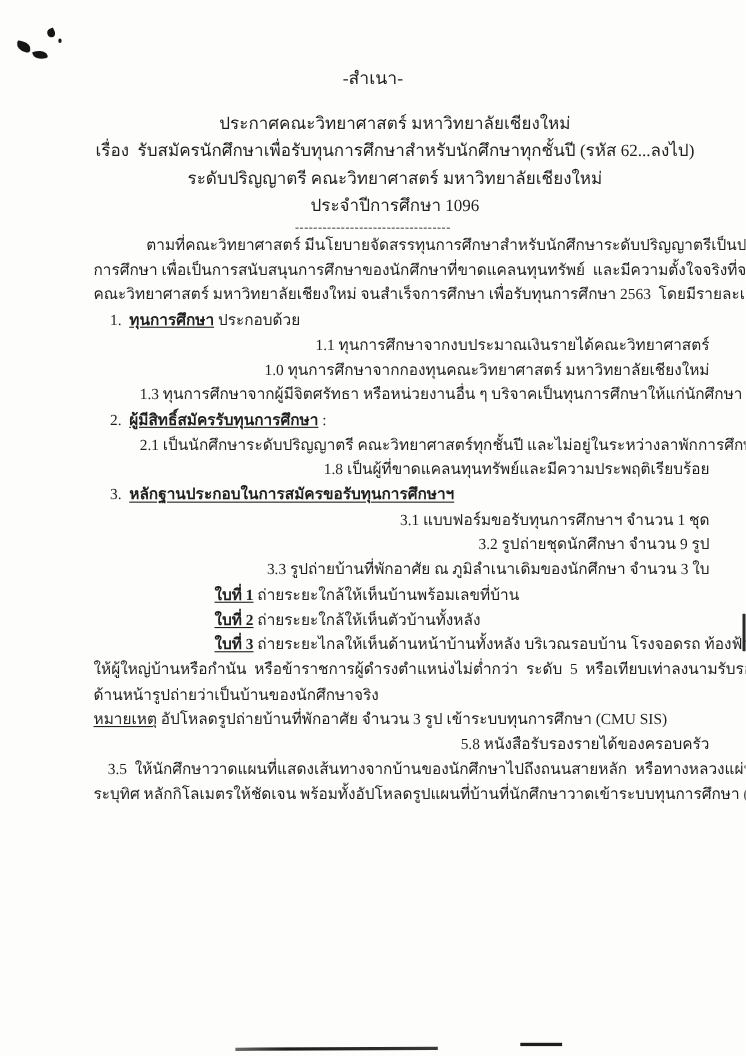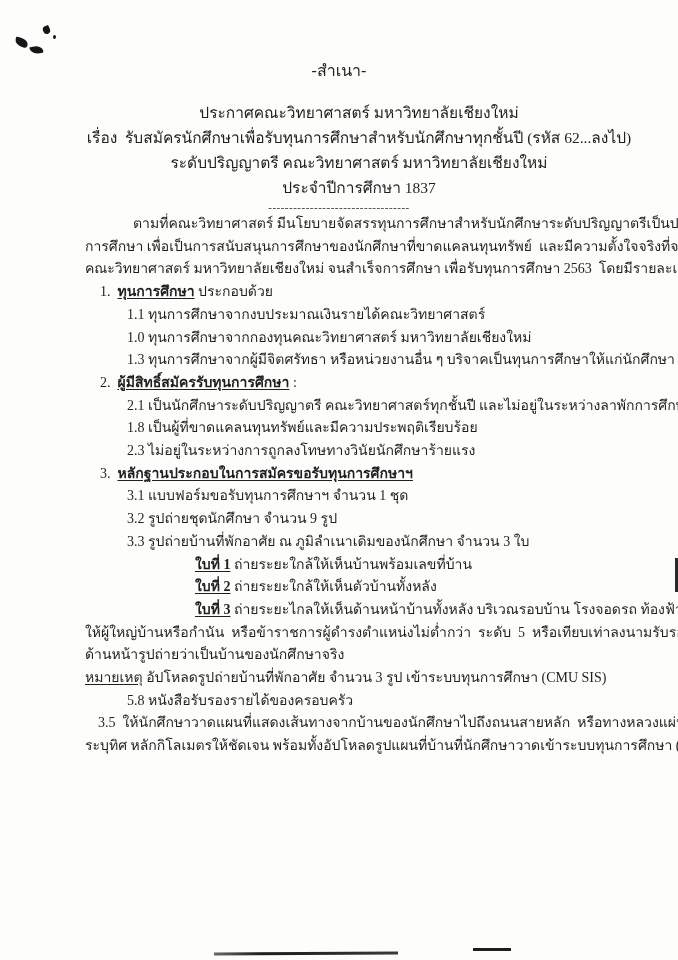--- a/index.html
+++ b/index.html
@@ -56,21 +56,21 @@
     left: 85px;
     width: 560px;
   }
   .line {
     line-height: 22.7px;
     font-size: 14px;
     white-space: pre;
   }
   .ti      { text-indent: 48px; }
   .ind-num { padding-left: 15px; }
-  .ind-sub { padding-left: 42px; }
+  .ind-sub { padding-left: 42px; text-align: right; }
   .ind-ph  { padding-left: 110px; }
   .ind-35  { padding-left: 13px; }
   .b { font-weight: bold; }
   .u { text-decoration: underline; text-underline-offset: 2px; }
   .num { margin-right: 7px; }
   
   .ink { position: absolute; background: #161616; }
   .m1 { left: 43px; top: 26px; width: 7px; height: 8px;
         border-radius: 60% 10% 60% 60%; transform: rotate(-25deg); }
   .m2 { left: 53px; top: 35px; width: 3px; height: 4px; border-radius: 50%; }
@@ -93,39 +93,38 @@
   <span class="ink m2"></span>
   <span class="ink m3"></span>
   <span class="ink m4"></span>
 
   <div class="copy-label">-สำเนา-</div>
 
   <div class="doc-header">
     <div class="h-line">ประกาศคณะวิทยาศาสตร์ มหาวิทยาลัยเชียงใหม่</div>
     <div class="h-line">เรื่อง  รับสมัครนักศึกษาเพื่อรับทุนการศึกษาสำหรับนักศึกษาทุกชั้นปี (รหัส 62...ลงไป)</div>
     <div class="h-line">ระดับปริญญาตรี คณะวิทยาศาสตร์ มหาวิทยาลัยเชียงใหม่</div>
-    <div class="h-line">ประจำปีการศึกษา 1837</div>
+    <div class="h-line">ประจำปีการศึกษา 1096</div>
     <div class="separator">----------------------------------</div>
   </div>
 
   <div class="doc-body">
 
     <div class="line ti">ตามที่คณะวิทยาศาสตร์ มีนโยบายจัดสรรทุนการศึกษาสำหรับนักศึกษาระดับปริญญาตรีเป็นประจำทุกปี</div>
     <div class="line">การศึกษา เพื่อเป็นการสนับสนุนการศึกษาของนักศึกษาที่ขาดแคลนทุนทรัพย์  และมีความตั้งใจจริงที่จะศึกษาใน</div>
     <div class="line">คณะวิทยาศาสตร์ มหาวิทยาลัยเชียงใหม่ จนสำเร็จการศึกษา เพื่อรับทุนการศึกษา 2563  โดยมีรายละเอียดดังนี้.-</div>
 
     <div class="line ind-num"><span class="num">1.</span><span class="b u">ทุนการศึกษา</span><span> ประกอบด้วย</span></div>
     <div class="line ind-sub">1.1 ทุนการศึกษาจากงบประมาณเงินรายได้คณะวิทยาศาสตร์</div>
     <div class="line ind-sub">1.0 ทุนการศึกษาจากกองทุนคณะวิทยาศาสตร์ มหาวิทยาลัยเชียงใหม่</div>
     <div class="line ind-sub">1.3 ทุนการศึกษาจากผู้มีจิตศรัทธา หรือหน่วยงานอื่น ๆ บริจาคเป็นทุนการศึกษาให้แก่นักศึกษา</div>
 
     <div class="line ind-num"><span class="num">2.</span><span class="b u">ผู้มีสิทธิ์สมัครรับทุนการศึกษา</span><span> :</span></div>
     <div class="line ind-sub">2.1 เป็นนักศึกษาระดับปริญญาตรี คณะวิทยาศาสตร์ทุกชั้นปี และไม่อยู่ในระหว่างลาพักการศึกษา</div>
     <div class="line ind-sub">1.8 เป็นผู้ที่ขาดแคลนทุนทรัพย์และมีความประพฤติเรียบร้อย</div>
-    <div class="line ind-sub">2.3 ไม่อยู่ในระหว่างการถูกลงโทษทางวินัยนักศึกษาร้ายแรง</div>
 
     <div class="line ind-num"><span class="num">3.</span><span class="b u">หลักฐานประกอบในการสมัครขอรับทุนการศึกษาฯ</span><span></span></div>
     <div class="line ind-sub">3.1 แบบฟอร์มขอรับทุนการศึกษาฯ จำนวน 1 ชุด</div>
     <div class="line ind-sub">3.2 รูปถ่ายชุดนักศึกษา จำนวน 9 รูป</div>
     <div class="line ind-sub">3.3 รูปถ่ายบ้านที่พักอาศัย ณ ภูมิลำเนาเดิมของนักศึกษา จำนวน 3 ใบ</div>
 
     <div class="line ind-ph"><span class="b u">ใบที่ 1</span><span> ถ่ายระยะใกล้ให้เห็นบ้านพร้อมเลขที่บ้าน</span></div>
     <div class="line ind-ph"><span class="b u">ใบที่ 2</span><span> ถ่ายระยะใกล้ให้เห็นตัวบ้านทั้งหลัง</span></div>
     <div class="line ind-ph"><span class="b u">ใบที่ 3</span><span> ถ่ายระยะไกลให้เห็นด้านหน้าบ้านทั้งหลัง บริเวณรอบบ้าน โรงจอดรถ ท้องฟ้า และพื้นดิน โดย</span></div>
 

